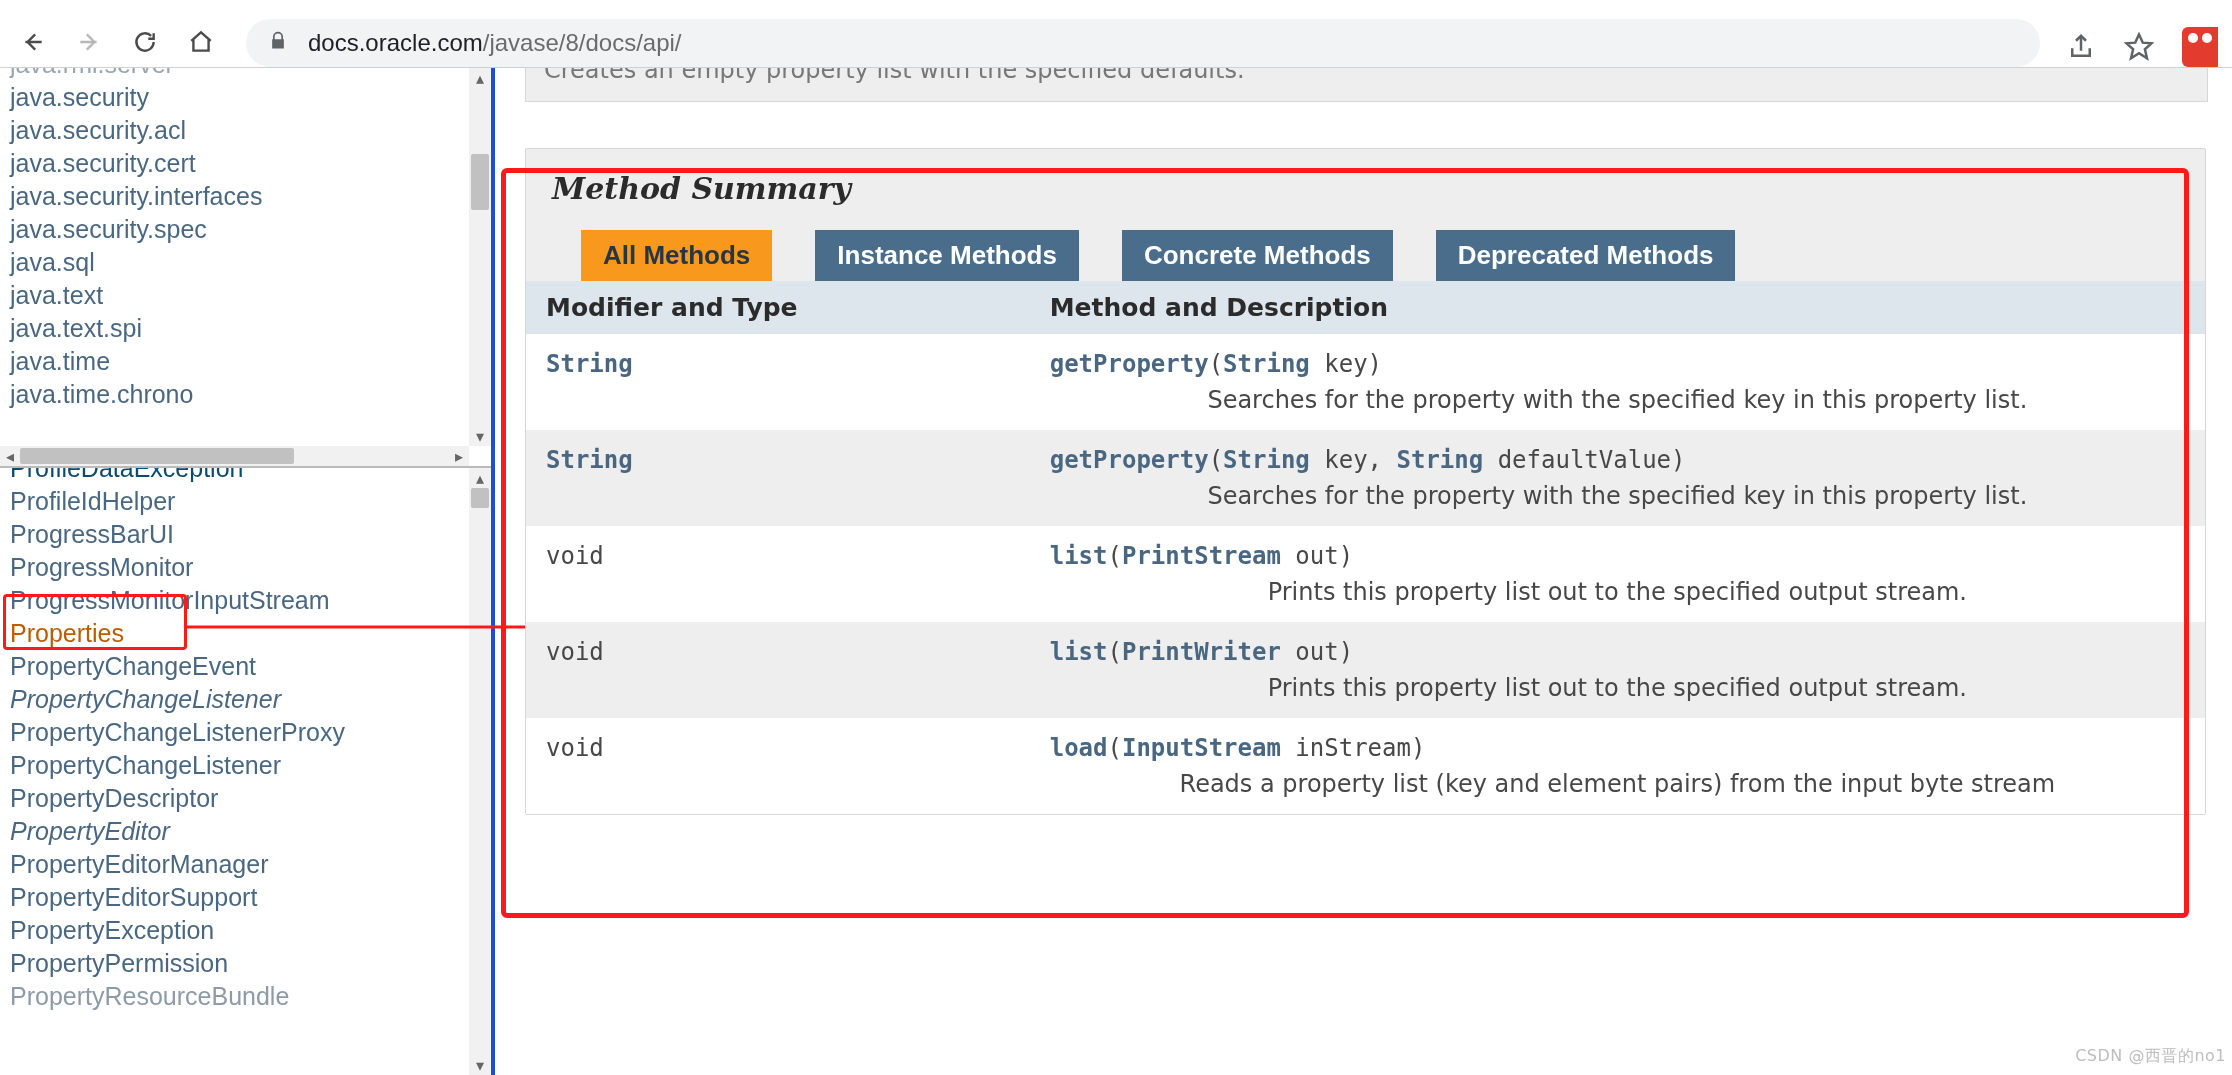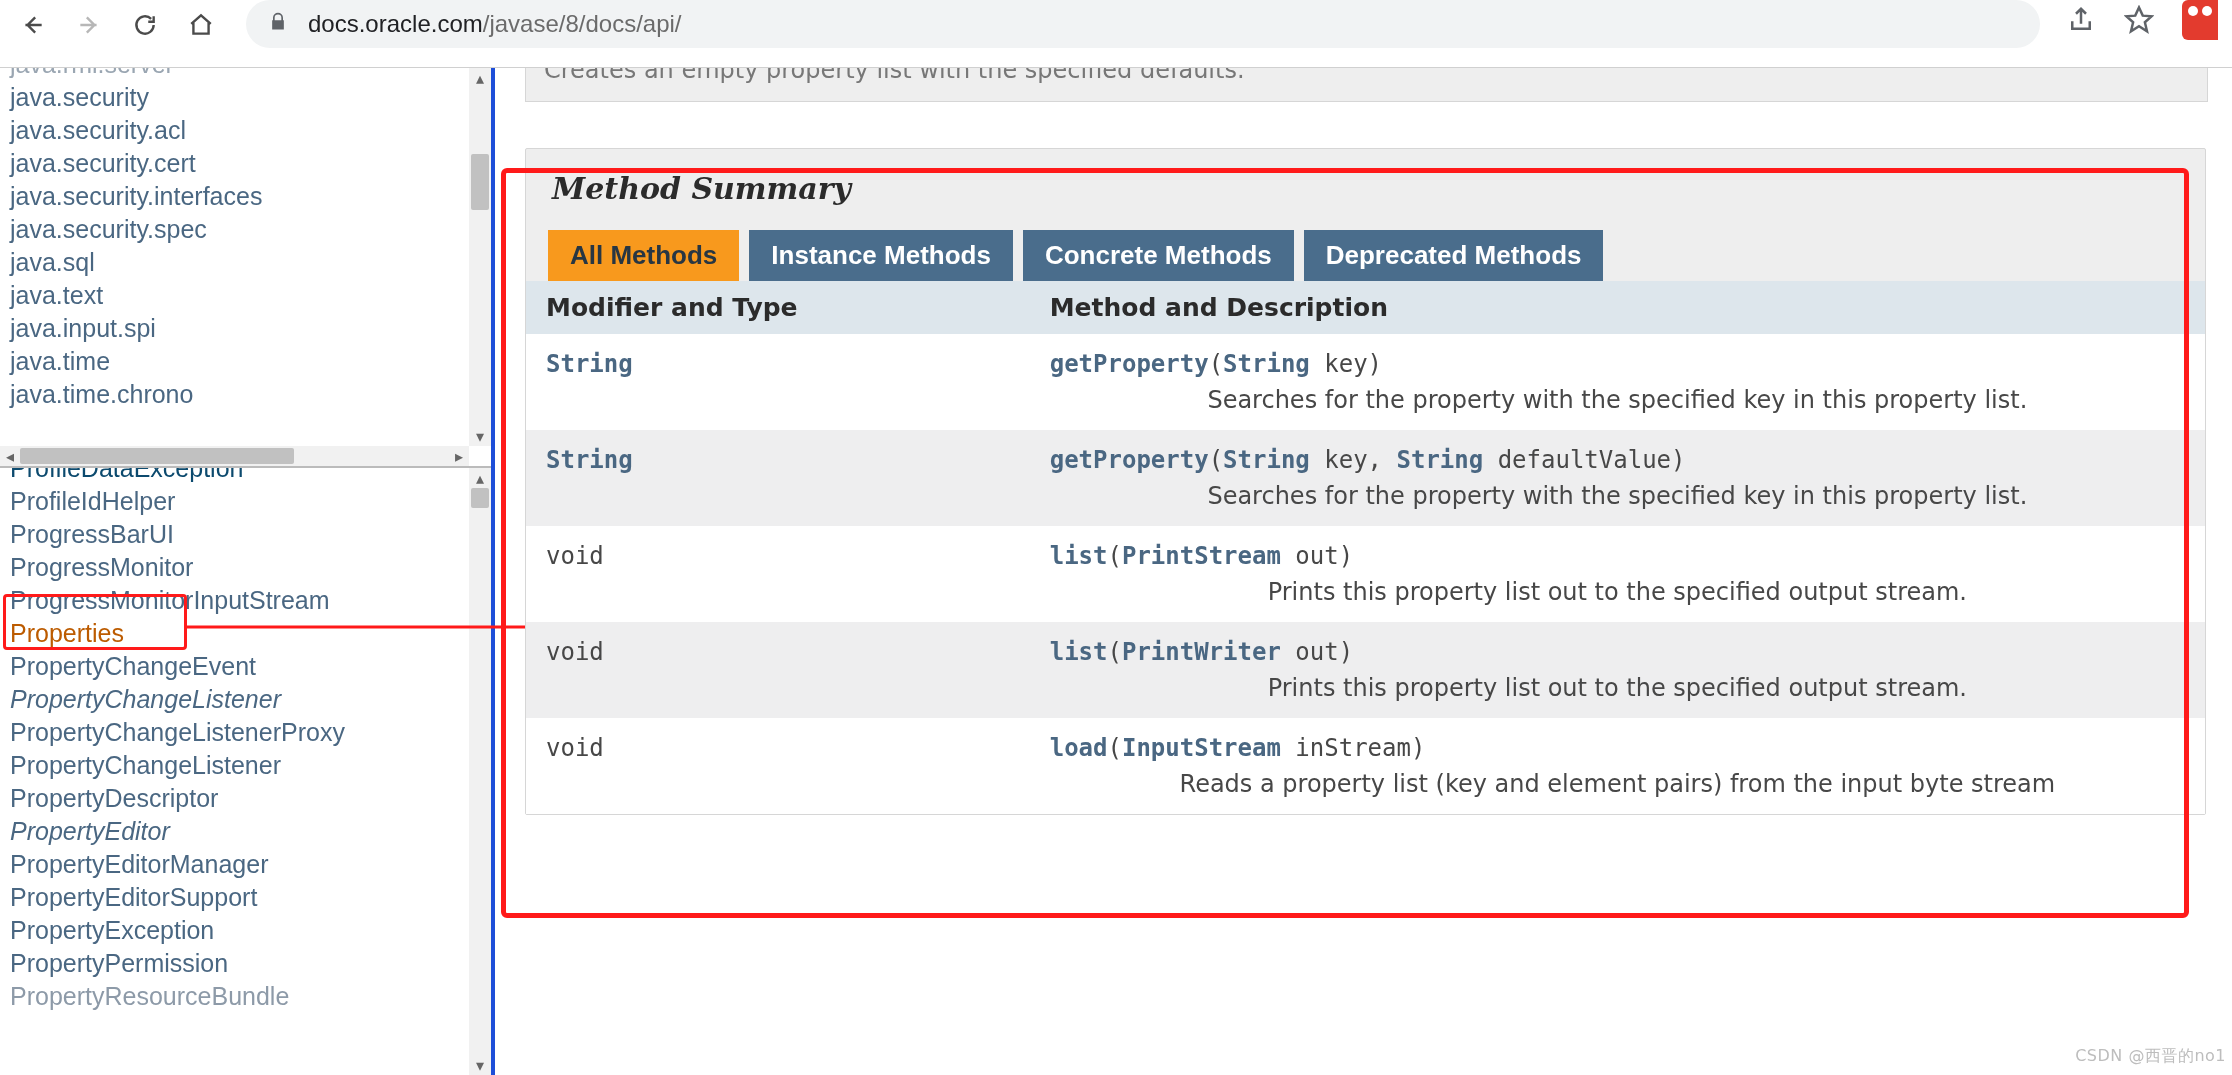--- a/index.html
+++ b/index.html
@@ -1,18 +1,18 @@
 <!DOCTYPE html>
 <html><head>
 <meta charset="utf-8">
 <style>
   * { box-sizing: border-box; margin: 0; padding: 0; }
   html, body { width: 2232px; height: 1075px; font-family: "Segoe UI", Arial, sans-serif; overflow: hidden; background:#fff; }
   
-  .chrome-bar { height: 68px; display:flex; align-items:flex-start; padding: 0 8px; border-bottom: 1px solid #d0d0d0; gap:6px; }
+  .chrome-bar { height: 68px; display:flex; align-items:flex-end; padding: 0 8px; border-bottom: 1px solid #d0d0d0; gap:6px; }
   .nav-btn { width:50px; height:50px; border-radius:50%; display:flex; align-items:center; justify-content:center; color:#4b4b4b; cursor:pointer; }
   .nav-btn.disabled { color:#b7b7b7; cursor:default; }
   .nav-btn svg { width:26px; height:26px; stroke:currentColor; fill:none; stroke-width:2.2; }
   .url-bar { flex:1; height:48px; margin-left:14px; margin-right:20px; background:#f1f3f4; border-radius:24px; display:flex; align-items:center; padding:0 22px; font-size:24px; color:#202124; gap:20px; }
   .url-bar .lock svg{width:20px;height:20px;fill:#5f6368;}
   .url-bar .host { color:#202124; }
   .url-bar .path { color:#6b6b6b; }
   .right-icons { display:flex; align-items:center; gap:28px; padding-right:6px;}
   .right-icons .icon { width:30px; height:30px; display:flex; align-items:center; justify-content:center; color:#5f6368;}
   .ext-orange { width:36px; height:40px; background:#e33b2e; border-top-left-radius:6px; border-bottom-left-radius:6px; position:relative;}
@@ -39,21 +39,21 @@
   
   .highlight-box { position:absolute; border:3px solid #ff1a1a; border-radius:4px; pointer-events:none; }
   .arrow-svg { position:absolute; pointer-events:none; }
   
   .doc { flex:1; overflow:hidden; padding:0 8px 0 30px; position:relative; font-family: 'DejaVu Sans', Arial, sans-serif;}
   .ctor-box { margin: -14px 16px 0 0; background:#eee; border:1px solid #d6d6d6; padding: 0 18px 16px; color:#474747; font-size:24px;}
   .ctor-box .cut { color:#777; line-height:30px; }
   .summary { margin: 46px 18px 0 0; border:1px solid #d6d6d6; background:#eee; border-radius:2px;}
   .summary h3 { font-family: 'DejaVu Serif', Georgia, serif; font-style:italic; font-weight:bold; font-size:30px; color:#2b2b2b; padding:22px 26px 24px;}
   .tabs-row { display:flex; gap:10px; padding: 0 22px; }
-  .tab { padding:10px 22px; font-size:26px; font-weight:bold; color:#fff; background:#4a6d8c; border:none; cursor:pointer;}
+  .tab { padding:10px 22px; font-size:26px; font-weight:bold; color:#fff; background:#4a6d8c; border:none; cursor:pointer;margin-left:33px;}
   .tab.active { background:#f8991d; color:#273643;}
   .method-table { width:100%; border-collapse:collapse; margin-top:0;}
   .method-table thead th { text-align:left; font-size:25px; font-weight:bold; background:#dde6ec; color:#2b2b2b; padding:12px 20px;}
   .method-table td { vertical-align:top; font-size:24px; padding:16px 20px; color:#474747;}
   .method-table tr.odd td { background:#fff; }
   .method-table tr.even td { background:#eeeeef; }
   .rtype { font-family: 'DejaVu Sans Mono', monospace; font-weight:bold; color:#4a6782;}
   .rtype.voidc { color:#474747; font-weight:normal; }
   .sig { font-family: 'DejaVu Sans Mono', monospace; font-size:24px;}
   .mname { color:#4a6782; font-weight:bold;}
@@ -122,21 +122,21 @@
     <div class="frame-pane top">
       <ul class="pkg-list" id="pkg-list">
           <li class="cut-top" style="margin-top: -22px;"><a style="color:#9aa6b2">java.rmi.server</a></li>
           <li><a>java.security</a></li>
           <li><a>java.security.acl</a></li>
           <li><a>java.security.cert</a></li>
           <li><a>java.security.interfaces</a></li>
           <li><a>java.security.spec</a></li>
           <li><a>java.sql</a></li>
           <li><a>java.text</a></li>
-          <li><a>java.input.spi</a></li>
+          <li><a>java.text.spi</a></li>
           <li><a>java.time</a></li>
           <li><a>java.time.chrono</a></li>
         </ul>
       <div class="vscroll">
         <div class="up">▴</div>
         <div class="thumb" style="top:86px;height:56px;"></div>
         <div class="down">▾</div>
       </div>
       <div class="hscroll">
         <div class="left">◂</div>

